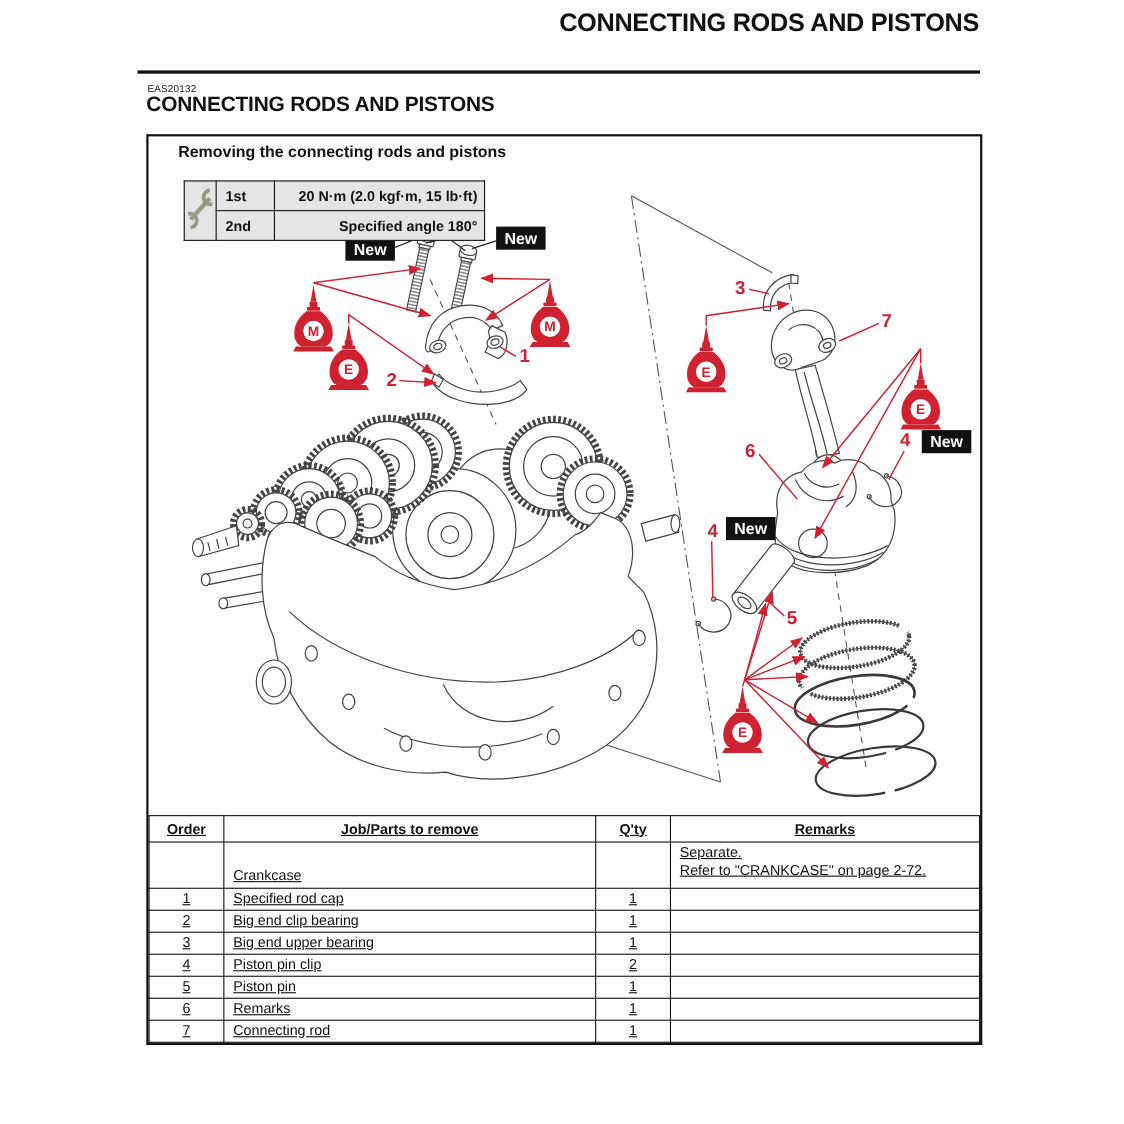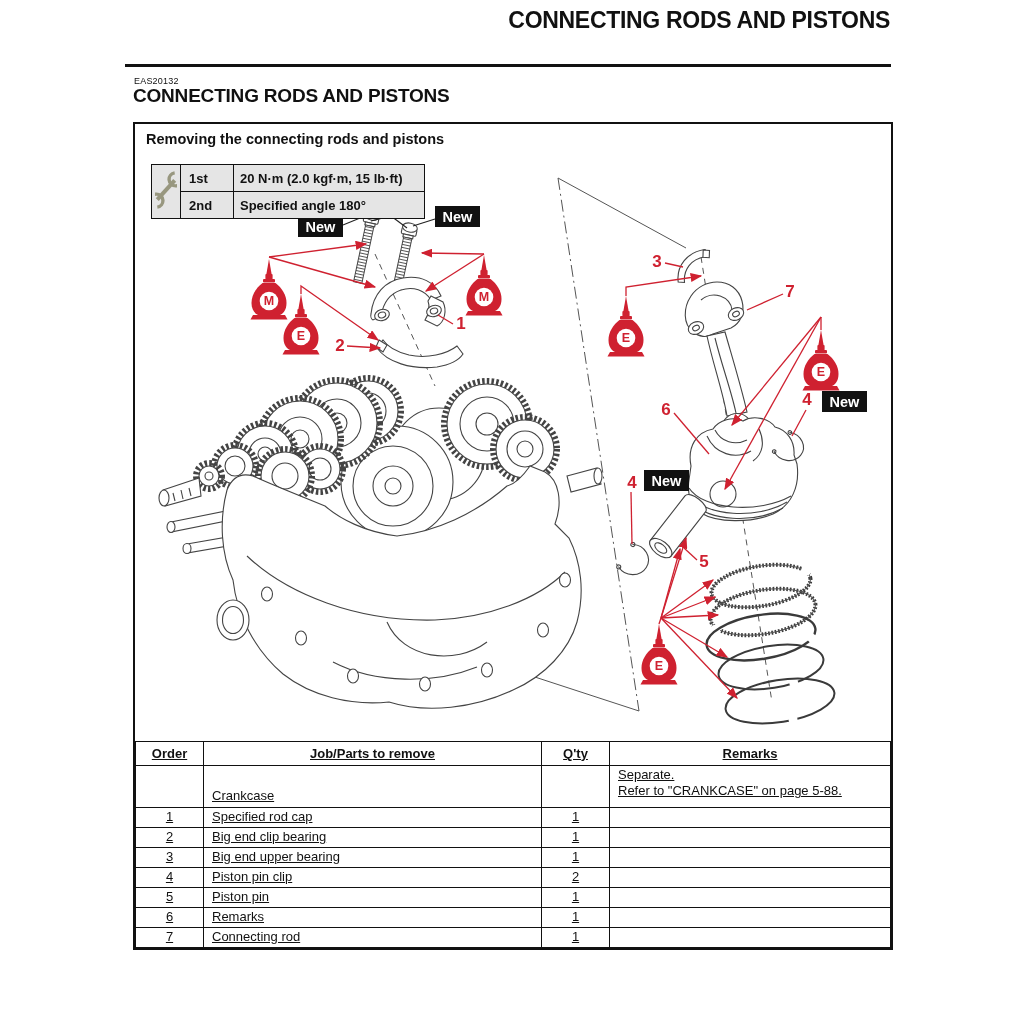--- a/index.html
+++ b/index.html
@@ -6,30 +6,30 @@
   body{width:1022px;height:1022px;background:#fff;position:relative;
        font-family:"Liberation Sans","DejaVu Sans",sans-serif;color:#111;}
   .abs{position:absolute;}
   
   .doc-title{top:7px;right:132px;font-size:23px;font-weight:bold;letter-spacing:-0.3px;}
   .rule{top:64px;left:125px;width:766px;height:3px;background:#111;}
   .eas{top:76px;left:134px;font-size:9px;letter-spacing:.2px;}
   .sec-title{top:85px;left:133px;font-size:19px;font-weight:bold;letter-spacing:-0.2px;}
   
   .figure-box{top:122px;left:133px;width:756px;border:2px solid #111;}
-  .figure-area{position:relative;height:617px;}
+  .figure-area{position:relative;height:617px;margin-left:16px;}
   .fig-caption{top:7px;left:11px;font-size:14.5px;font-weight:bold;z-index:3;}
   .diagram{position:absolute;top:0;left:0;z-index:1;}
   
   .torque{position:absolute;top:40px;left:16px;border-collapse:collapse;z-index:3;
           background:#e5e5e5;}
   .torque td{border:1.5px solid #111;font-size:13px;font-weight:bold;height:26px;padding:0 6px;}
   .torque .ticon{width:24px;padding:0 2px;text-align:center;}
   .torque .tstep{width:38px;text-align:left;padding-left:8px;}
-  .torque .tval{width:178px;}
+  .torque .tval{width:178px;text-align:right;}
   
   .parts{border-collapse:collapse;width:100%;table-layout:fixed;font-size:13px;}
   .parts th,.parts td{border:1px solid #111;padding:1px 8px;vertical-align:top;line-height:16px;text-decoration:underline;}
   .parts th{height:21px;vertical-align:middle;text-align:center;font-size:13px;}
   .parts .c{text-align:center;}
   .parts .tall td{height:37px;}
   .parts .item td{height:17px;}
   .parts .rm{white-space:pre-line;}
   
   .num{fill:#cf2130;font-size:17px;font-weight:bold;text-anchor:middle;
@@ -367,21 +367,21 @@
       <th>Order</th>
       <th>Job/Parts to remove</th>
       <th>Q'ty</th>
       <th>Remarks</th>
     </tr>
     <tr class="tall">
       <td class="c"></td>
       <td style="vertical-align:bottom;padding-bottom:3px">Crankcase</td>
       <td class="c"></td>
       <td class="rm">Separate.
-Refer to "CRANKCASE" on page 5-88.</td>
+Refer to "CRANKCASE" on page 2-72.</td>
     </tr>
     <tr class="item">
       <td class="c">1</td>
       <td>Specified rod cap</td>
       <td class="c">1</td>
       <td class="rm"></td>
     </tr>
     <tr class="item">
       <td class="c">2</td>
       <td>Big end clip bearing</td>

